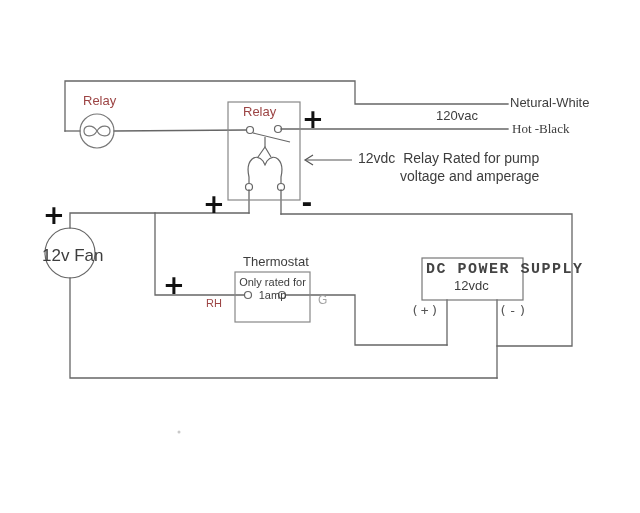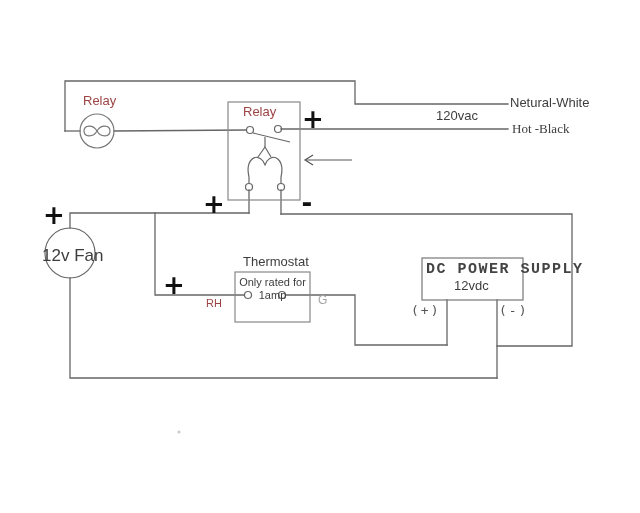--- a/index.html
+++ b/index.html
@@ -82,20 +82,22 @@
     <circle cx="179" cy="432" r="1.5" fill="#c9c9c9"></circle>
   </svg>
 
   <div class="lbl red" style="left:83px;top:94px;">Relay</div>
   <div class="lbl red" style="left:243px;top:105px;">Relay</div>
 
   <div class="lbl" style="left:510px;top:96px;">Netural-White</div>
   <div class="lbl" style="left:436px;top:109px;">120vac</div>
   <div class="lbl" style="left:512px;top:122px;font-family:Liberation Serif, serif;">Hot -Black</div>
 
+  <div class="lbl note" style="left:358px;top:150px;">12vdc  Relay Rated for pump</div>
+  <div class="lbl note" style="left:400px;top:168px;">voltage and amperage</div>
 
   <div class="mark" style="left:304px;top:110px;">+</div>
   <div class="mark" style="left:205px;top:195px;">+</div>
   <div class="mark" style="left:298px;top:194px;">-</div>
   <div class="mark" style="left:45px;top:206px;">+</div>
   <div class="mark" style="left:165px;top:276px;">+</div>
 
   <div class="lbl fan-lbl" style="left:42px;top:246px;">12v Fan</div>
 
   <div class="lbl" style="left:243px;top:255px;">Thermostat</div>

